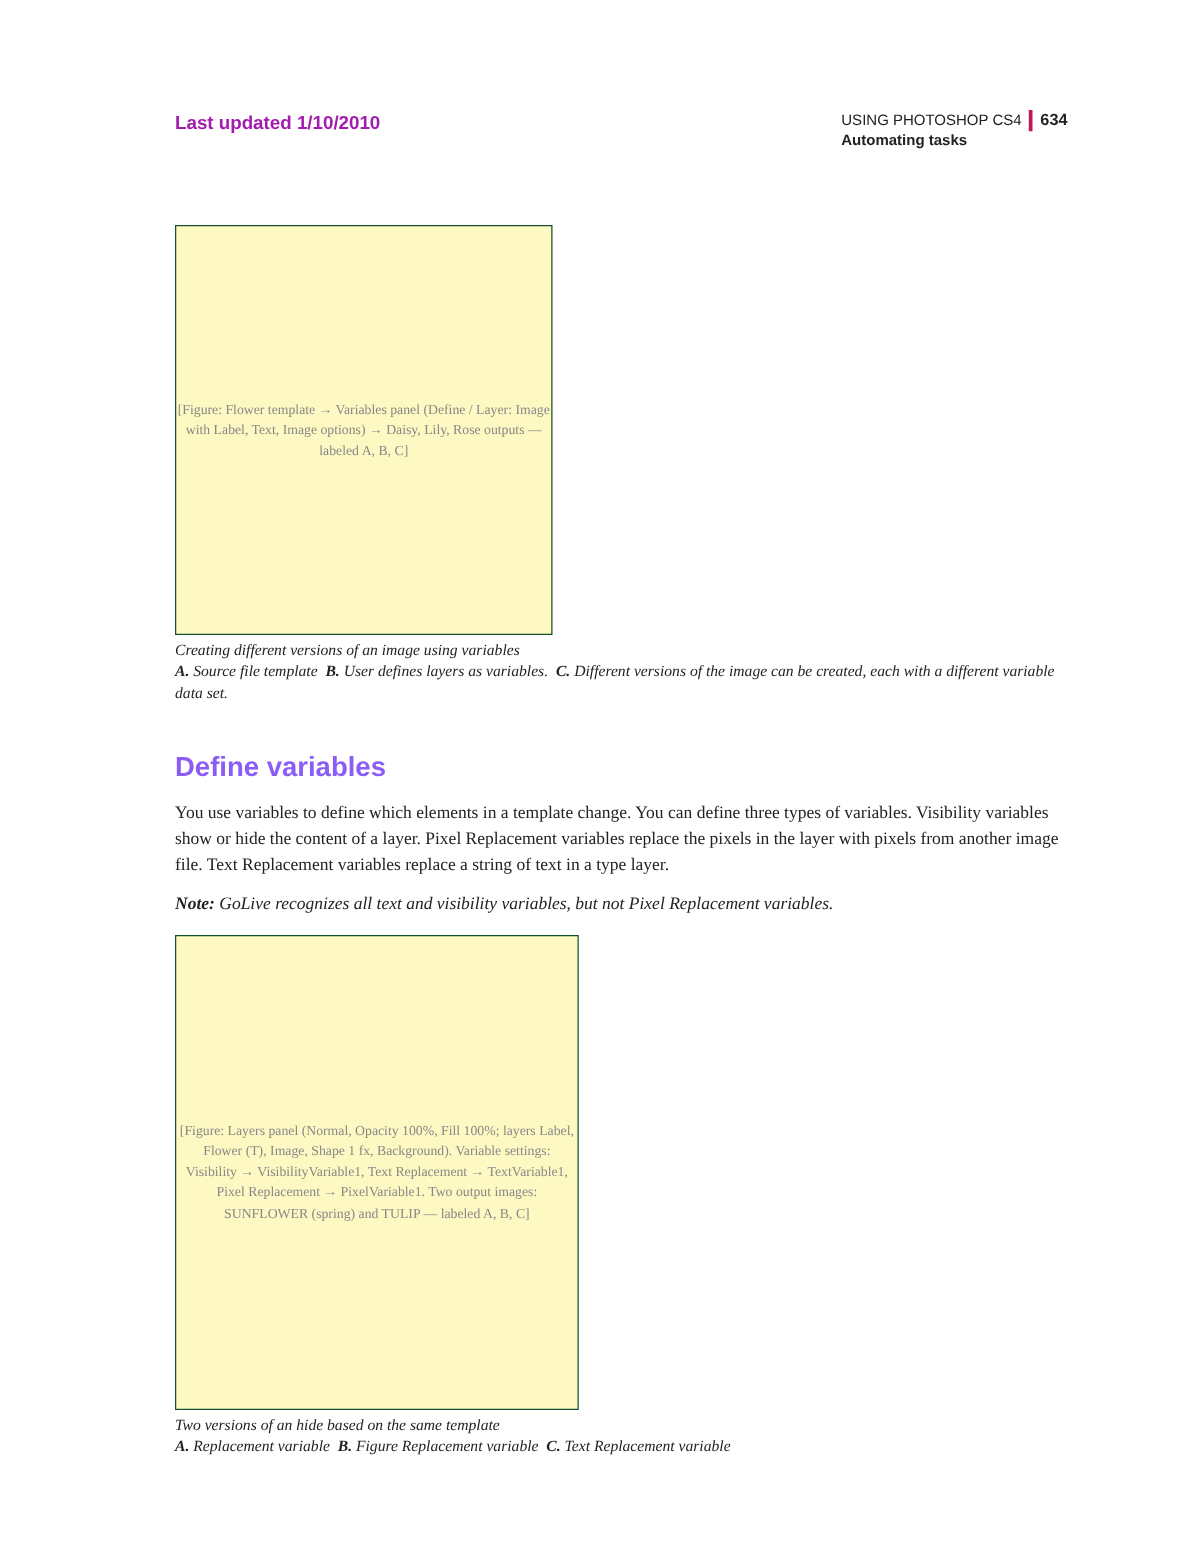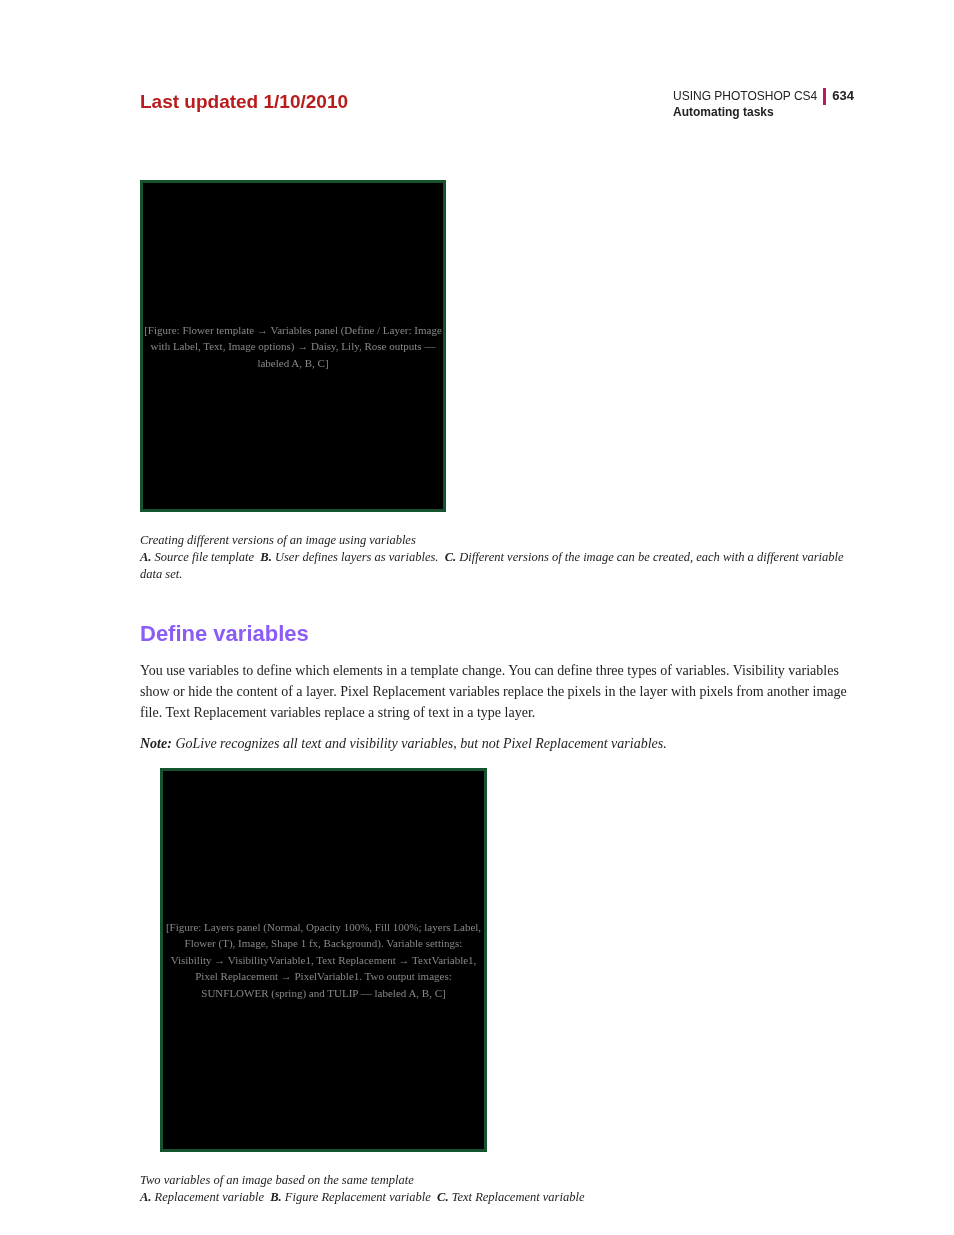--- a/index.html
+++ b/index.html
@@ -13,23 +13,23 @@
     width: 954px;
     box-sizing: border-box;
   }
   .header-row {
     display: flex;
     justify-content: space-between;
     align-items: flex-start;
     margin-bottom: 60px;
   }
   .last-updated {
-    color: #b91c1c;
+    color: #a21caf;
     font-weight: bold;
-    font-size: 19px;
+    font-size: 15px;
     font-family: 'Segoe UI', Arial, sans-serif;
   }
   .header-right {
     font-family: 'Segoe UI', Arial, sans-serif;
     font-size: 12px;
     text-align: left;
     line-height: 1.3;
   }
   .header-right .line1 {
     display: flex;
@@ -42,34 +42,34 @@
     font-size: 13px;
     border-left: 3px solid #be185d;
     padding-left: 6px;
   }
   .chapter-title {
     font-weight: bold;
   }
   .figure-placeholder {
     width: 300px;
     height: 326px;
-    background: #000000;
-    border: 3px solid #14532d;
+    background: #fef9c3;
+    border: 1px solid #14532d;
     margin-left: 0;
     display: flex;
     align-items: center;
     justify-content: center;
     color: #888;
     font-size: 11px;
     text-align: center;
   }
   .caption {
     font-style: italic;
     font-size: 12.5px;
-    margin-top: 20px;
+    margin-top: 4px;
     line-height: 1.35;
   }
   .caption .label {
     font-weight: bold;
     font-style: italic;
   }
   h2.section {
     font-family: 'Segoe UI', Arial, sans-serif;
     font-size: 22px;
     font-weight: bold;
@@ -88,21 +88,20 @@
     font-style: italic;
   }
   p.note .note-label {
     font-weight: bold;
     font-style: italic;
   }
   .figure-placeholder.fig2 {
     width: 321px;
     height: 378px;
     margin-top: 14px;
-    margin-left: 20px;
   }
 </style>
 </head>
 <body>
 
 <div class="header-row">
   <div class="last-updated">Last updated 1/10/2010</div>
   <div class="header-right">
     <div class="line1">
       <span>USING PHOTOSHOP CS4</span>
@@ -124,20 +123,20 @@
 </div>
 
 <h2 class="section">Define variables</h2>
 <p class="body">You use variables to define which elements in a template change. You can define three types of variables. Visibility variables show or hide the content of a layer. Pixel Replacement variables replace the pixels in the layer with pixels from another image file. Text Replacement variables replace a string of text in a type layer.</p>
 <p class="note">
   <span class="note-label">Note:</span><span> GoLive recognizes all text and visibility variables, but not Pixel Replacement variables.</span>
 </p>
 
 <div class="figure-placeholder fig2">[Figure: Layers panel (Normal, Opacity 100%, Fill 100%; layers Label, Flower (T), Image, Shape 1 fx, Background). Variable settings: Visibility → VisibilityVariable1, Text Replacement → TextVariable1, Pixel Replacement → PixelVariable1. Two output images: SUNFLOWER (spring) and TULIP — labeled A, B, C]</div>
 <div class="caption">
-  <span>Two variables of an image based on the same template</span><br>
+  <span>Two versions of an hide based on the same template</span><br>
   <span class="label">A.</span>
   <span>Replacement variable</span>&nbsp;
   <span class="label">B.</span>
   <span>Figure Replacement variable</span>&nbsp;
   <span class="label">C.</span>
   <span>Text Replacement variable</span>
 </div>
 
 </body></html>

